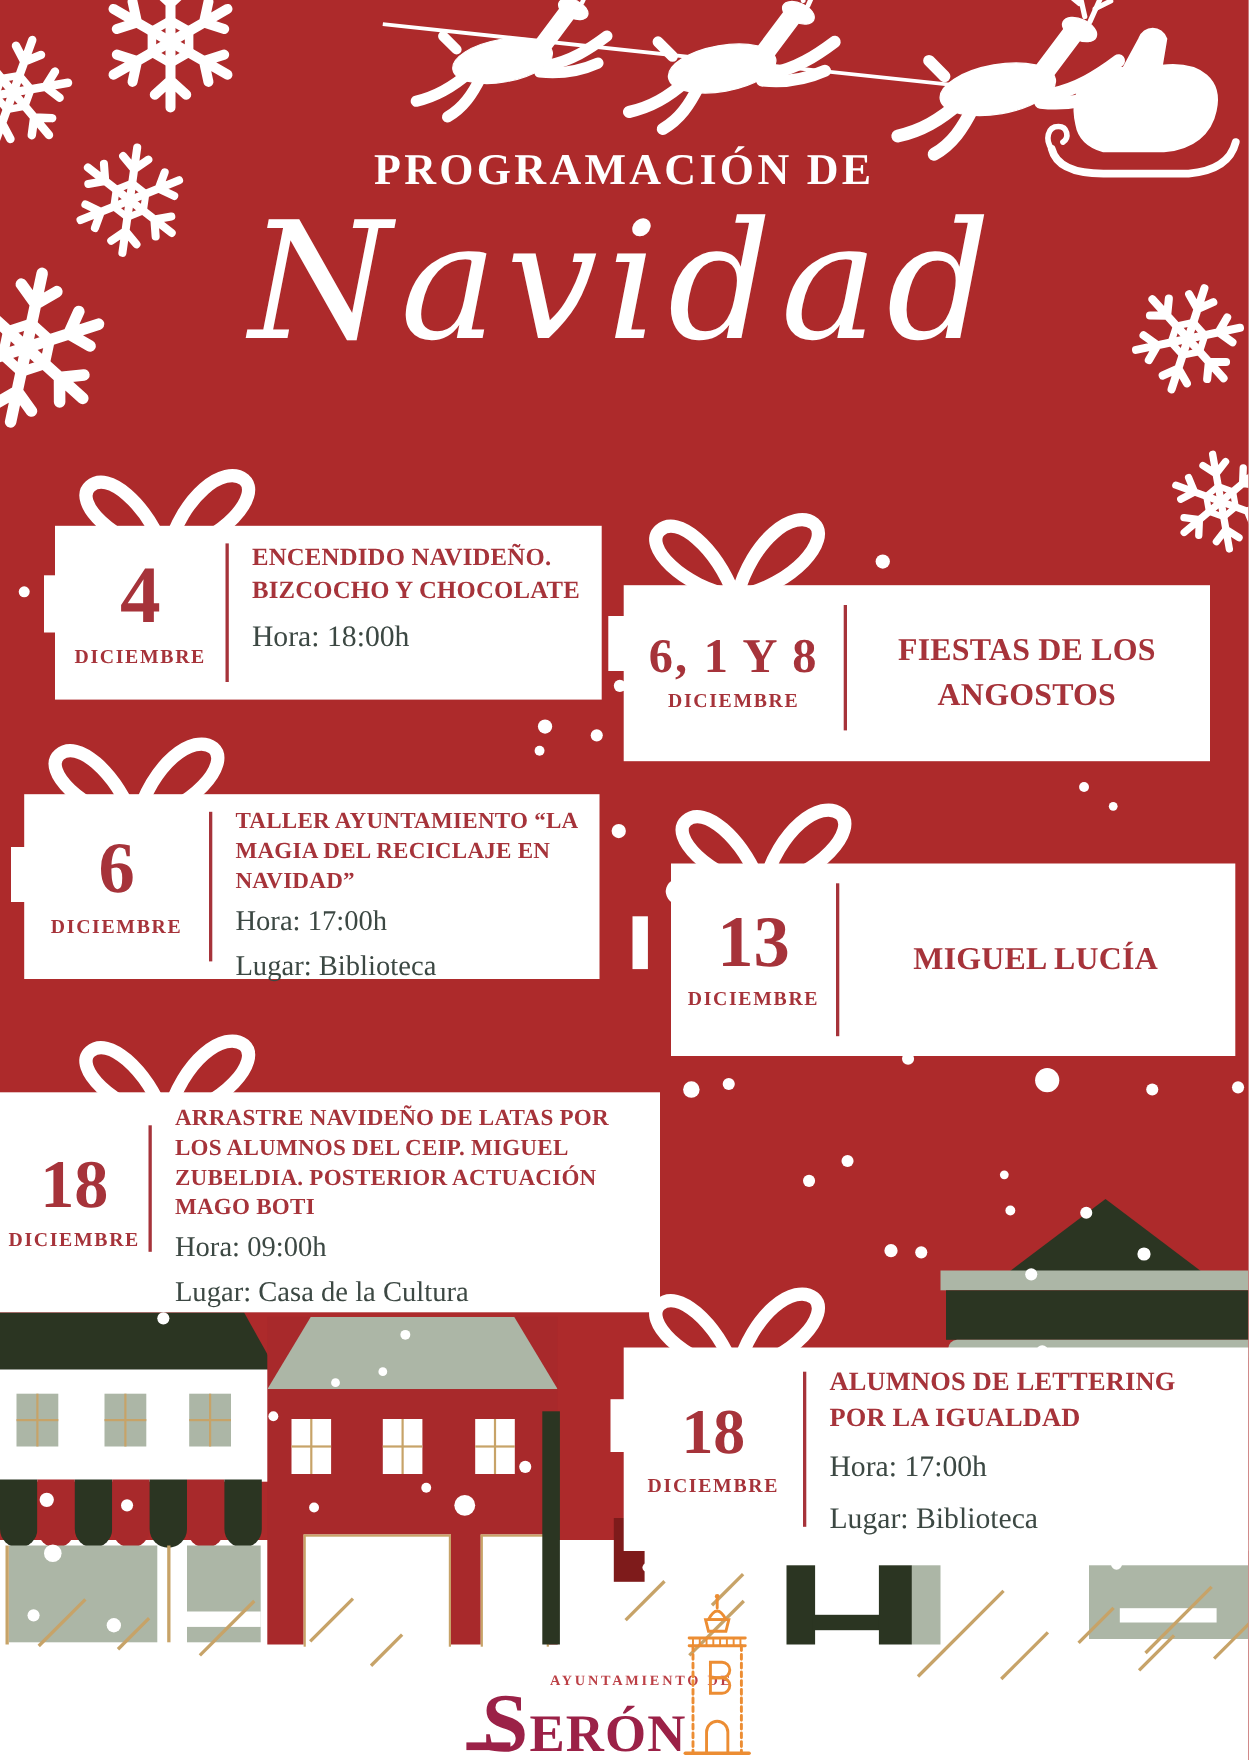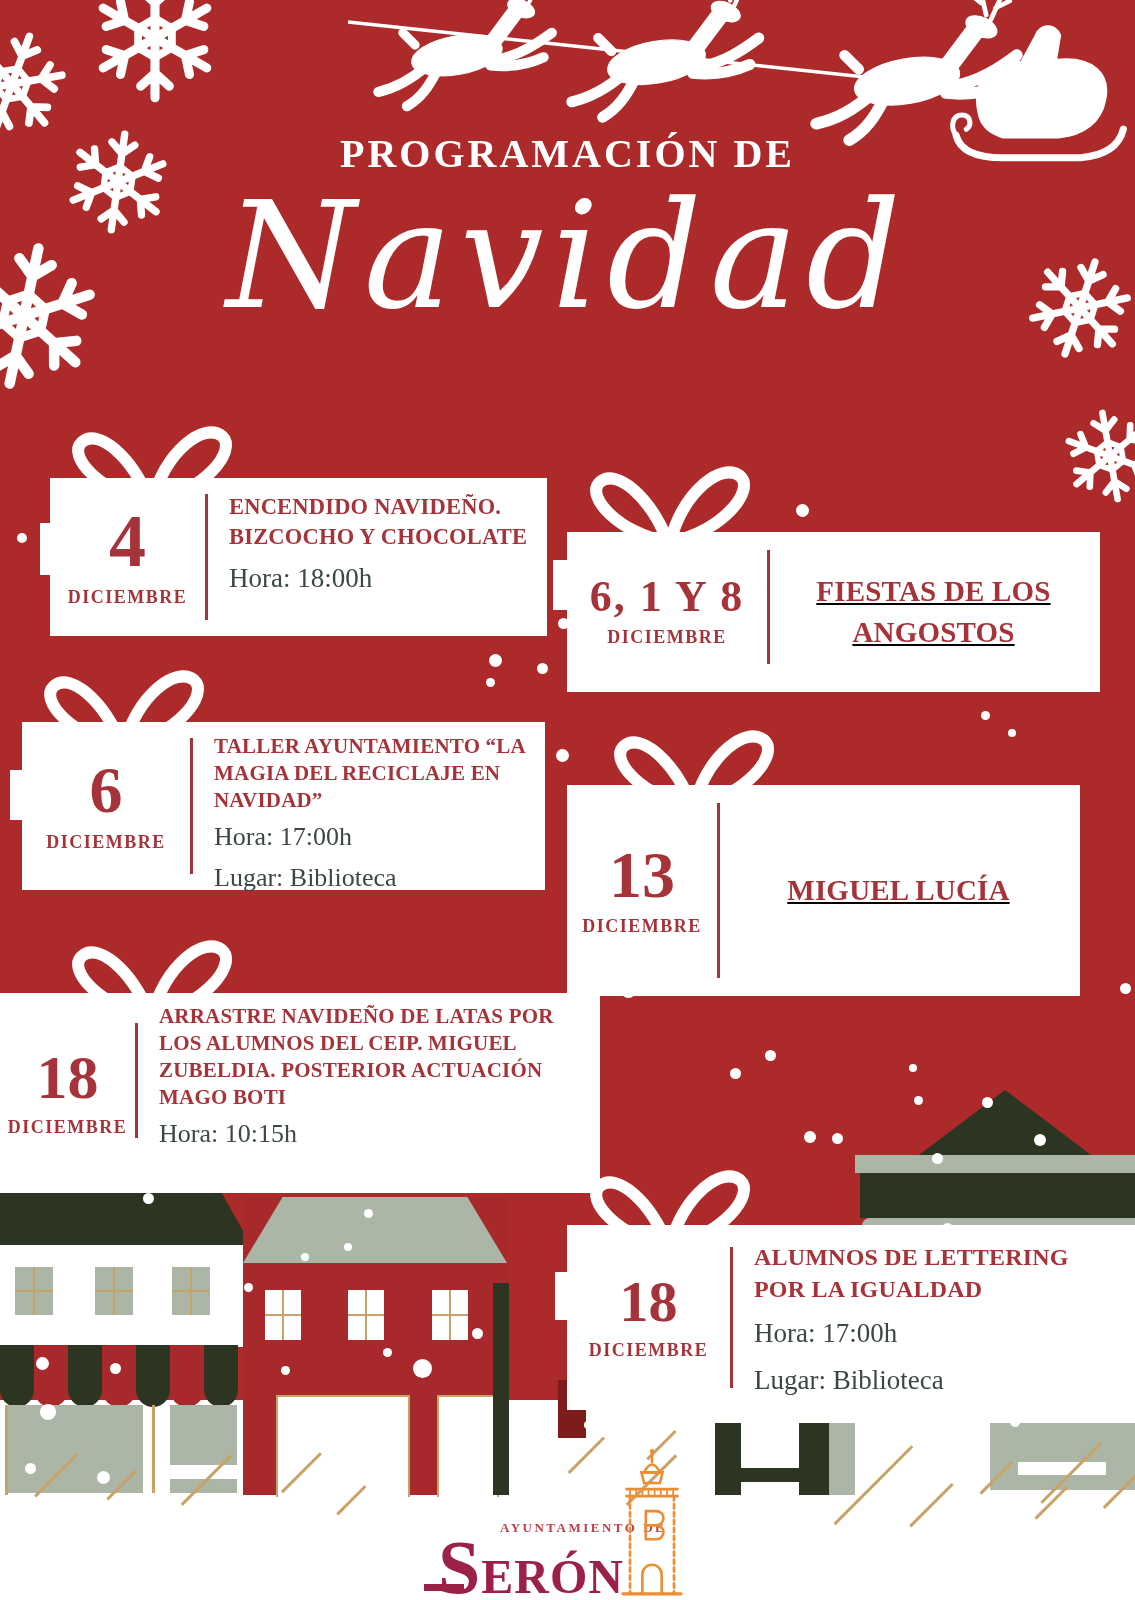--- a/index.html
+++ b/index.html
@@ -18,21 +18,21 @@
   .d74{font-size:74px}.d66{font-size:66px}.d62{font-size:62px}.d58{font-size:58px}.d44{font-size:44px;letter-spacing:2px}
   .month{color:#A6333A;font-weight:bold;font-size:18px;letter-spacing:1.5px;margin-top:10px;}
   .divider{position:absolute;width:2.5px;background:#A6333A;}
   .content-col{flex:1;padding:14px 12px 8px 24px;}
   .event-title{color:#A6333A;font-weight:bold;font-size:22.5px;line-height:1.32;letter-spacing:.2px;}
   .t21{font-size:21px;line-height:1.28;}
   .t24{font-size:24px;line-height:1.35;}
   .big-title{font-size:29px;line-height:1.4;text-align:center;}
   .meta{color:#3C4843;font-size:27px;line-height:1.4;margin-top:9px;}
   .meta.m26{font-size:26px;margin-top:5px;}
-  .center-content{display:flex;align-items:center;justify-content:center;padding:10px 16px;text-decoration:underline;}
+  .center-content{display:flex;align-items:center;justify-content:center;padding:10px 16px;}
   .tab{position:absolute;background:#fff;z-index:6;}
   .bow{position:absolute;z-index:5;pointer-events:none;}
   
   .footer-bg{position:absolute;left:0;top:1400px;width:1135px;height:200px;background:#fff;z-index:2;}
   .bld{position:absolute;z-index:3;}
   .dotlayer{position:absolute;left:0;top:0;width:1135px;height:1600px;z-index:4;pointer-events:none;}
   .dot{position:absolute;background:#fff;border-radius:50%;}
   .tanline{position:absolute;background:#C7A368;width:2.5px;}
   .scallops{display:flex;}
   .scallop{flex:1;height:100%;border-radius:0 0 17px 17px;}
@@ -303,40 +303,41 @@
       <div class="month">DICIEMBRE</div>
     </div>
     <div class="divider" style="left:168px;top:16px;bottom:16px"></div>
     <div class="content-col" style="padding-top:11px">
       <div class="event-title t21">TALLER AYUNTAMIENTO “LA MAGIA DEL RECICLAJE EN NAVIDAD”</div>
       <div class="meta m26">Hora: 17:00h</div>
       <div class="meta m26">Lugar: Biblioteca</div>
     </div>
   </div>
 
-  <div class="card" style="left:567px;top:785px;width:513px;height:211px">
+  <div class="card" style="left:610px;top:785px;width:513px;height:175px">
     <div class="date-col" style="width:150px">
       <div class="date d66">13</div>
       <div class="month">DICIEMBRE</div>
     </div>
     <div class="divider" style="left:150px;top:18px;bottom:18px"></div>
     <div class="content-col center-content">
       <div class="event-title big-title">MIGUEL LUCÍA</div>
     </div>
   </div>
 
   <div class="card" style="left:0;top:993px;width:600px;height:200px">
     <div class="date-col" style="width:135px">
       <div class="date d62">18</div>
       <div class="month">DICIEMBRE</div>
     </div>
     <div class="divider" style="left:135px;top:30px;bottom:55px"></div>
     <div class="content-col" style="padding-top:10px">
       <div class="event-title t21">ARRASTRE NAVIDEÑO DE LATAS POR LOS ALUMNOS DEL CEIP. MIGUEL ZUBELDIA. POSTERIOR ACTUACIÓN MAGO BOTI</div>
-      <div class="meta m26">Hora: 10:15h</div>
+      <div class="meta m26">Hora: 09:00h</div>
+      <div class="meta m26">Lugar: Casa de la Cultura</div>
     </div>
   </div>
 
   <div class="card" style="left:567px;top:1225px;width:568px;height:185px">
     <div class="date-col" style="width:163px">
       <div class="date d58">18</div>
       <div class="month">DICIEMBRE</div>
     </div>
     <div class="divider" style="left:163px;top:22px;bottom:22px"></div>
     <div class="content-col" style="padding-top:16px">

